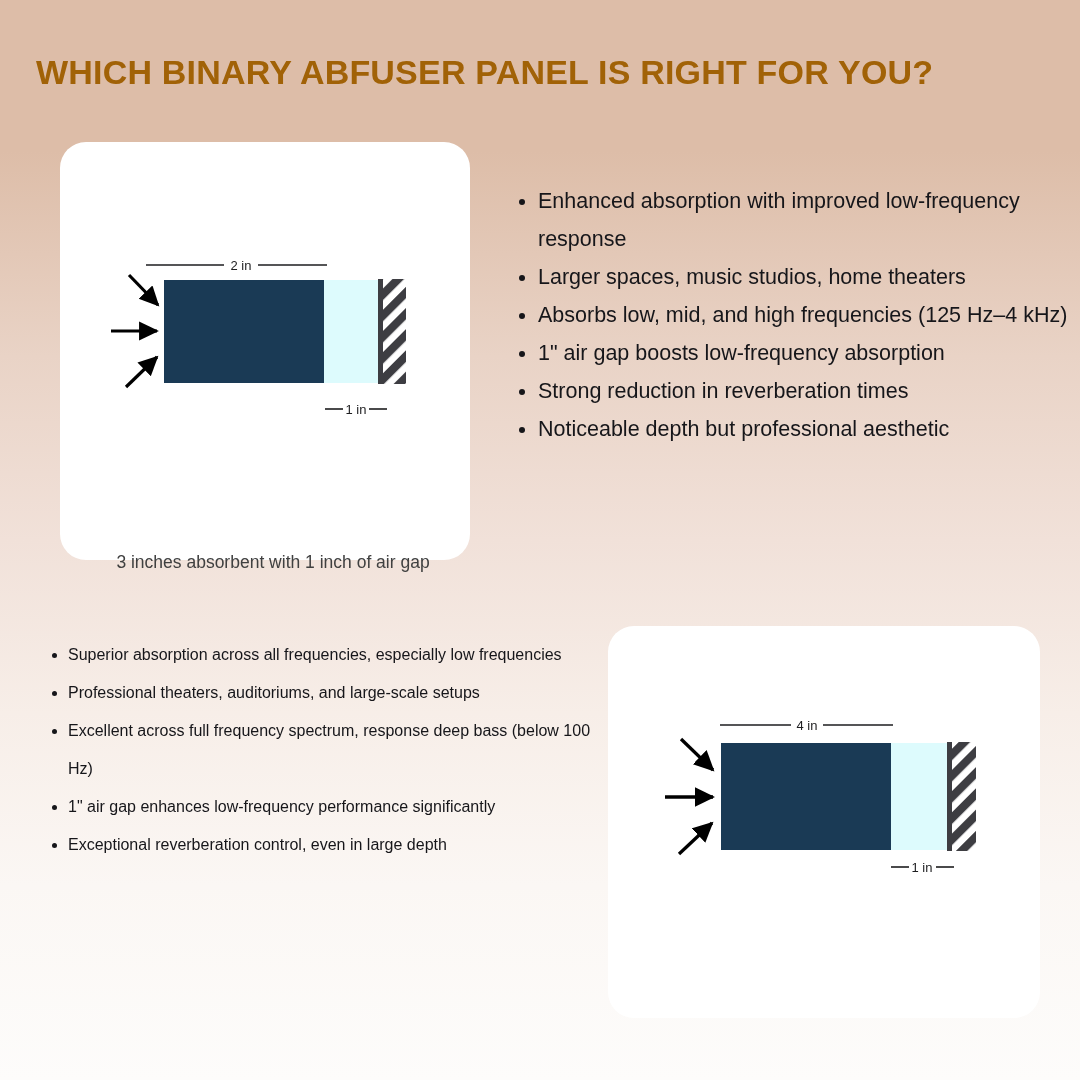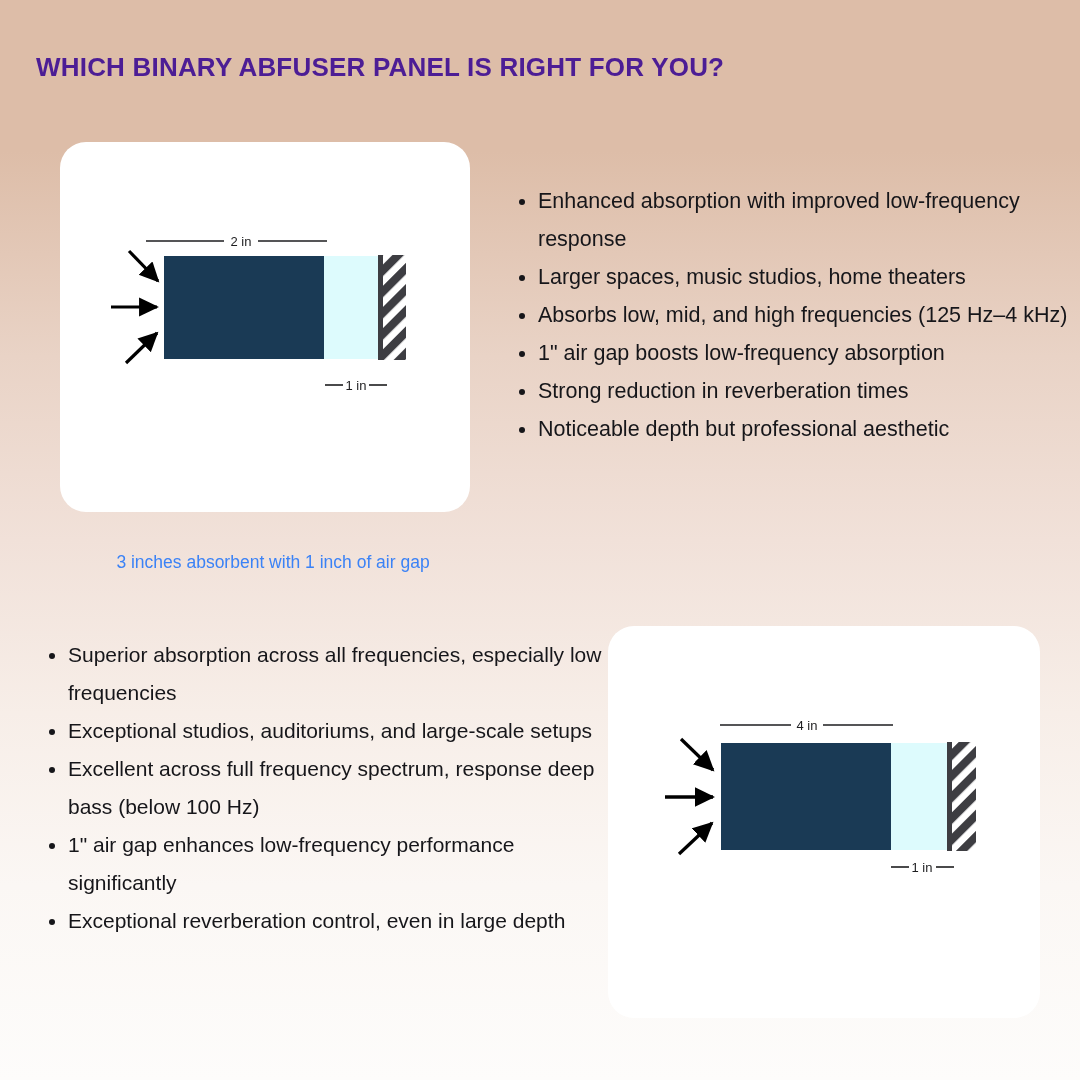--- a/index.html
+++ b/index.html
@@ -27,39 +27,39 @@
     width: 1080px;
     height: 1080px;
   }
 
   
   .title {
     position: absolute;
     left: 36px;
     top: 52px;
     width: 1000px;
-    font-size: 26px;
+    font-size: 34px;
     font-weight: bold;
     letter-spacing: 0.2px;
-    color: #4c1d95;
+    color: #a16207;
     line-height: 1.2;
     white-space: nowrap;
   }
 
   
   .card {
     position: absolute;
     background: #ffffff;
     border-radius: 26px;
   }
   #card-top {
     left: 60px;
     top: 142px;
     width: 410px;
-    height: 370px;
+    height: 418px;
   }
   #card-bottom {
     left: 608px;
     top: 626px;
     width: 432px;
     height: 392px;
     text-align: right;
   }
 
   
@@ -75,21 +75,21 @@
     width: 100%;
     height: 100%;
   }
 
   .caption {
     position: absolute;
     left: 16px;
     right: 0;
     text-align: center;
     font-size: 17.5px;
-    color: #3b82f6;
+    color: #404040;
     line-height: 1.45;
   }
   #card-top .caption { top: 408px; padding: 0 26px; }
 
   
   .bullets {
     position: absolute;
     list-style: disc;
     margin: 0;
     padding: 0 0 0 26px;
@@ -103,21 +103,21 @@
     left: 512px;
     top: 182px;
     width: 548px;
     font-size: 21.5px;
     line-height: 38px;
   }
   #list-bottom {
     left: 42px;
     top: 636px;
     width: 545px;
-    font-size: 21px;
+    font-size: 16px;
     line-height: 38px;
   }
   .bullets li::marker {
     font-size: 0.95em;
   }
 </style>
 </head>
 <body>
 
 <div class="page">
@@ -164,21 +164,21 @@
     <li>Enhanced absorption with improved low-frequency response</li>
     <li>Larger spaces, music studios, home theaters</li>
     <li>Absorbs low, mid, and high frequencies (125 Hz–4 kHz)</li>
     <li>1" air gap boosts low-frequency absorption</li>
     <li>Strong reduction in reverberation times</li>
     <li>Noticeable depth but professional aesthetic</li>
   </ul>
 
   <ul class="bullets" id="list-bottom">
     <li>Superior absorption across all frequencies, especially low frequencies</li>
-    <li>Exceptional studios, auditoriums, and large-scale setups</li>
+    <li>Professional theaters, auditoriums, and large-scale setups</li>
     <li>Excellent across full frequency spectrum, response deep bass (below 100 Hz)</li>
     <li>1" air gap enhances low-frequency performance significantly</li>
     <li>Exceptional reverberation control, even in large depth</li>
   </ul>
 
   <div class="card" id="card-bottom">
     <div class="diagram">
       <svg viewBox="0 0 432 392" xmlns="http://www.w3.org/2000/svg">
         <defs>
           <marker id="ah2" markerWidth="7" markerHeight="7" refX="5.6" refY="3" orient="auto">

